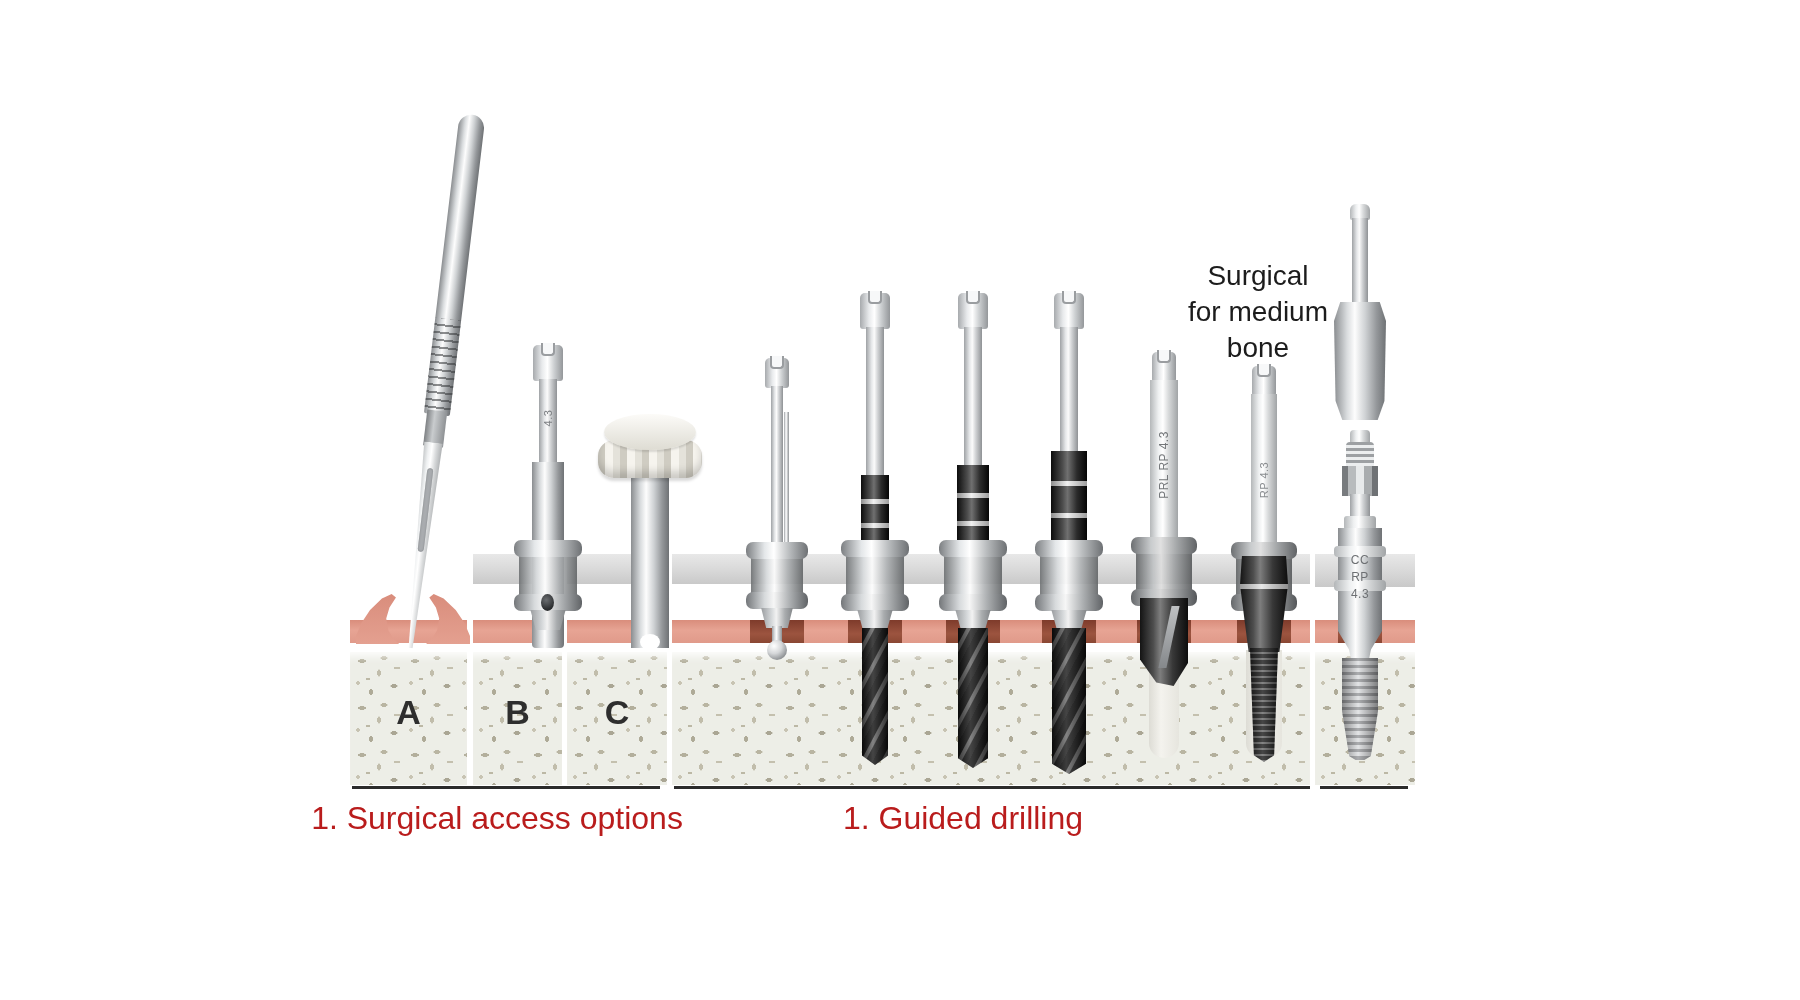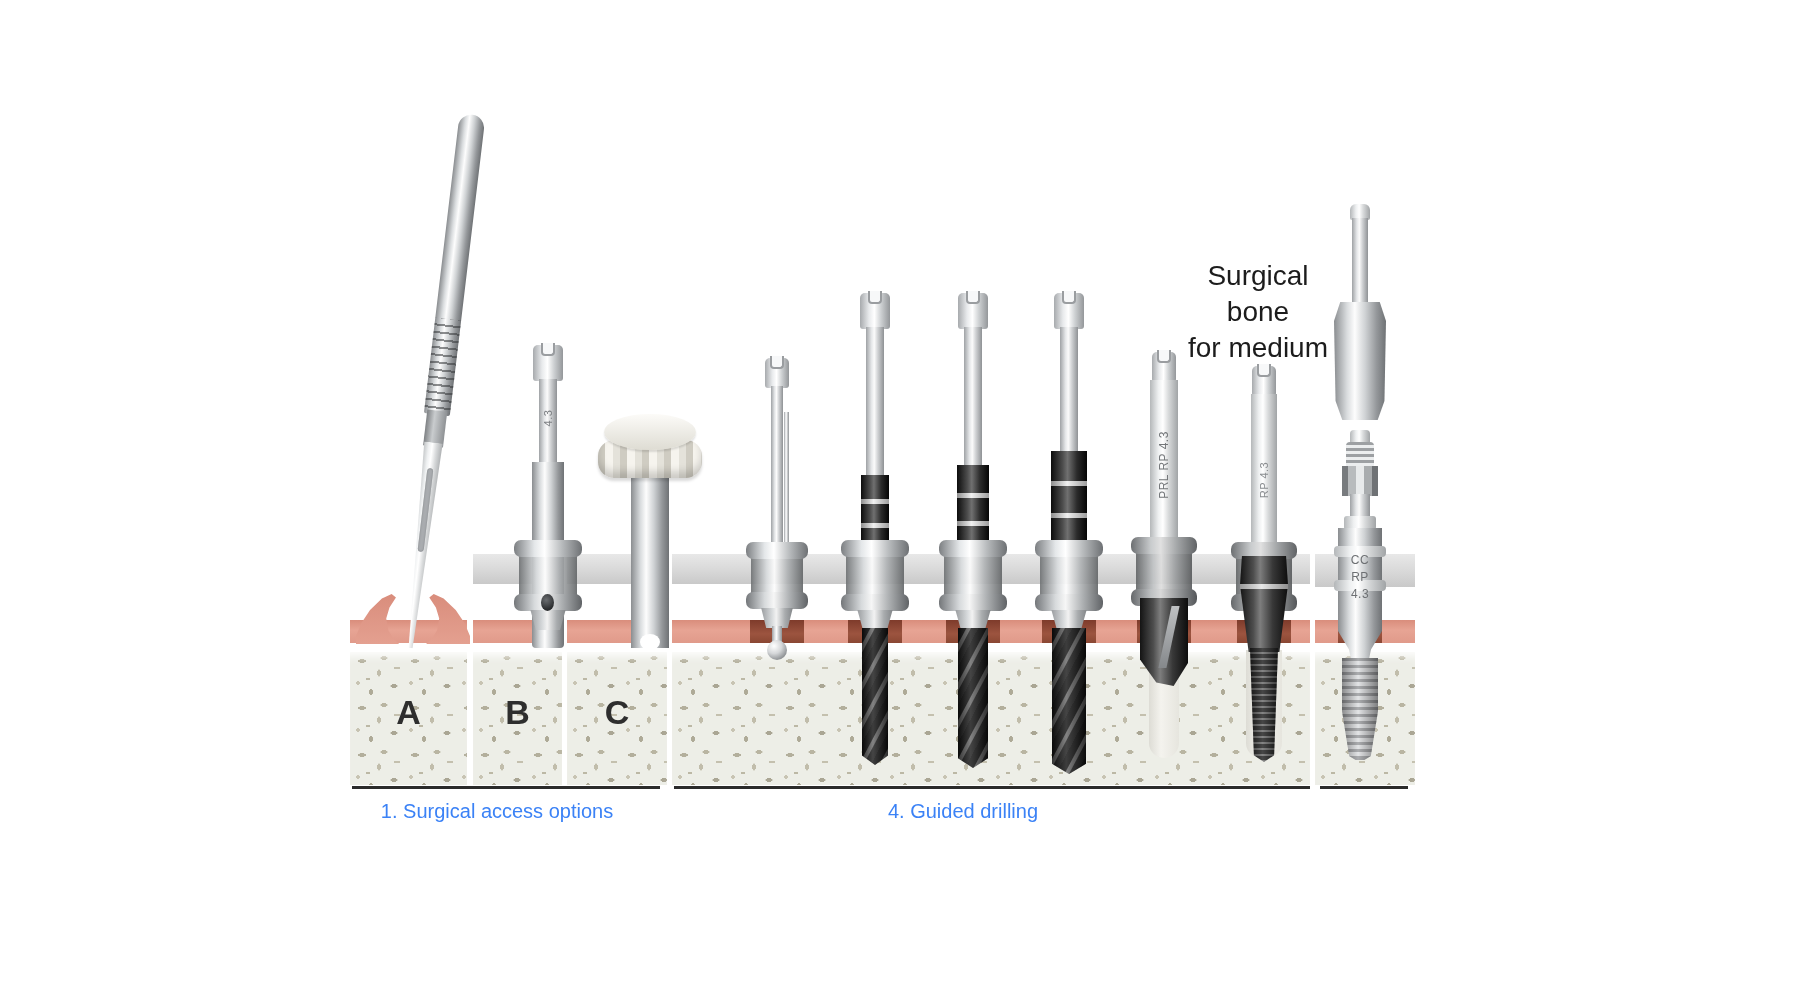--- a/index.html
+++ b/index.html
@@ -52,21 +52,21 @@
   .step{background:linear-gradient(90deg,#8e9194,#d5d8da 35%,#f2f2f2 48%,#a9acae 72%,#7a7d80);
         clip-path:polygon(6% 0,94% 0,80% 100%,20% 100%);}
   .latch{border-radius:5px 5px 3px 3px;background:linear-gradient(90deg,#a7aaad,#e8eaec 30%,#ffffff 48%,#cdd0d2 70%,#94979a);}
   .latch::before{content:"";position:absolute;top:-2px;left:50%;transform:translateX(-50%);
     width:10px;height:11px;background:#f7f8f9;border:2px solid #9a9da0;border-top:none;border-radius:0 0 4px 4px;}
 
   
   .vtext{position:absolute;font-size:11px;color:#7e8184;white-space:nowrap;
          transform:translate(-50%,-50%) rotate(-90deg);letter-spacing:.5px;}
   .blabel{font-weight:bold;font-size:34px;color:#2e2e2e;text-align:center;}
-  .cap{font-size:20px;color:#3b82f6;text-align:center;white-space:nowrap;}
+  .cap{font-size:32px;color:#b91c1c;text-align:center;white-space:nowrap;}
   .cap.wrap{white-space:normal;text-align:left;line-height:34px;}
   .rule{height:3px;background:#2b2b2b;}
   .note{font-size:28px;line-height:36px;color:#1c1c1c;text-align:center;}
   .imp-txt{font-size:12px;line-height:17px;color:#6d7073;text-align:center;letter-spacing:.5px;}
 </style>
 </head>
 <body>
 
 <div class="abs" style="left:0;top:0;width:1800px;height:1000px;">
 
@@ -193,24 +193,24 @@
   <div class="abs metal-lt" style="left:1334px;top:580px;width:52px;height:11px;border-radius:4px;"></div>
   <div class="abs imp-txt" style="left:1338px;top:552px;width:44px;">
     <div>CC</div>
     <div>RP</div>
     <div>4.3</div>
   </div>
   <div class="abs" style="left:1342px;top:658px;width:36px;height:102px;background:linear-gradient(90deg,rgba(60,60,60,.5),rgba(255,255,255,.25) 45%,rgba(50,50,50,.55)),repeating-linear-gradient(180deg,#8f9194 0 3.5px,#d9dbdd 3.5px 7px);clip-path:polygon(0 0,100% 0,100% 52%,80% 96%,62% 100%,38% 100%,20% 96%,0 52%);"></div>
 
   <div class="abs note" style="left:1118px;top:258px;width:280px;">
     <div>Surgical</div>
+    <div>for medium</div>
     <div>bone</div>
-    <div>for medium</div>
   </div>
 
   <div class="abs rule" style="left:352px;top:786px;width:308px;"></div>
   <div class="abs rule" style="left:674px;top:786px;width:636px;"></div>
   <div class="abs rule" style="left:1320px;top:786px;width:88px;"></div>
 
   <div class="abs cap" style="left:297px;top:800px;width:400px;">1. Surgical access options</div>
-  <div class="abs cap" style="left:763px;top:800px;width:400px;">4. Guided drilling</div>
+  <div class="abs cap" style="left:763px;top:800px;width:400px;">1. Guided drilling</div>
 
 </div>
 
 </body></html>

